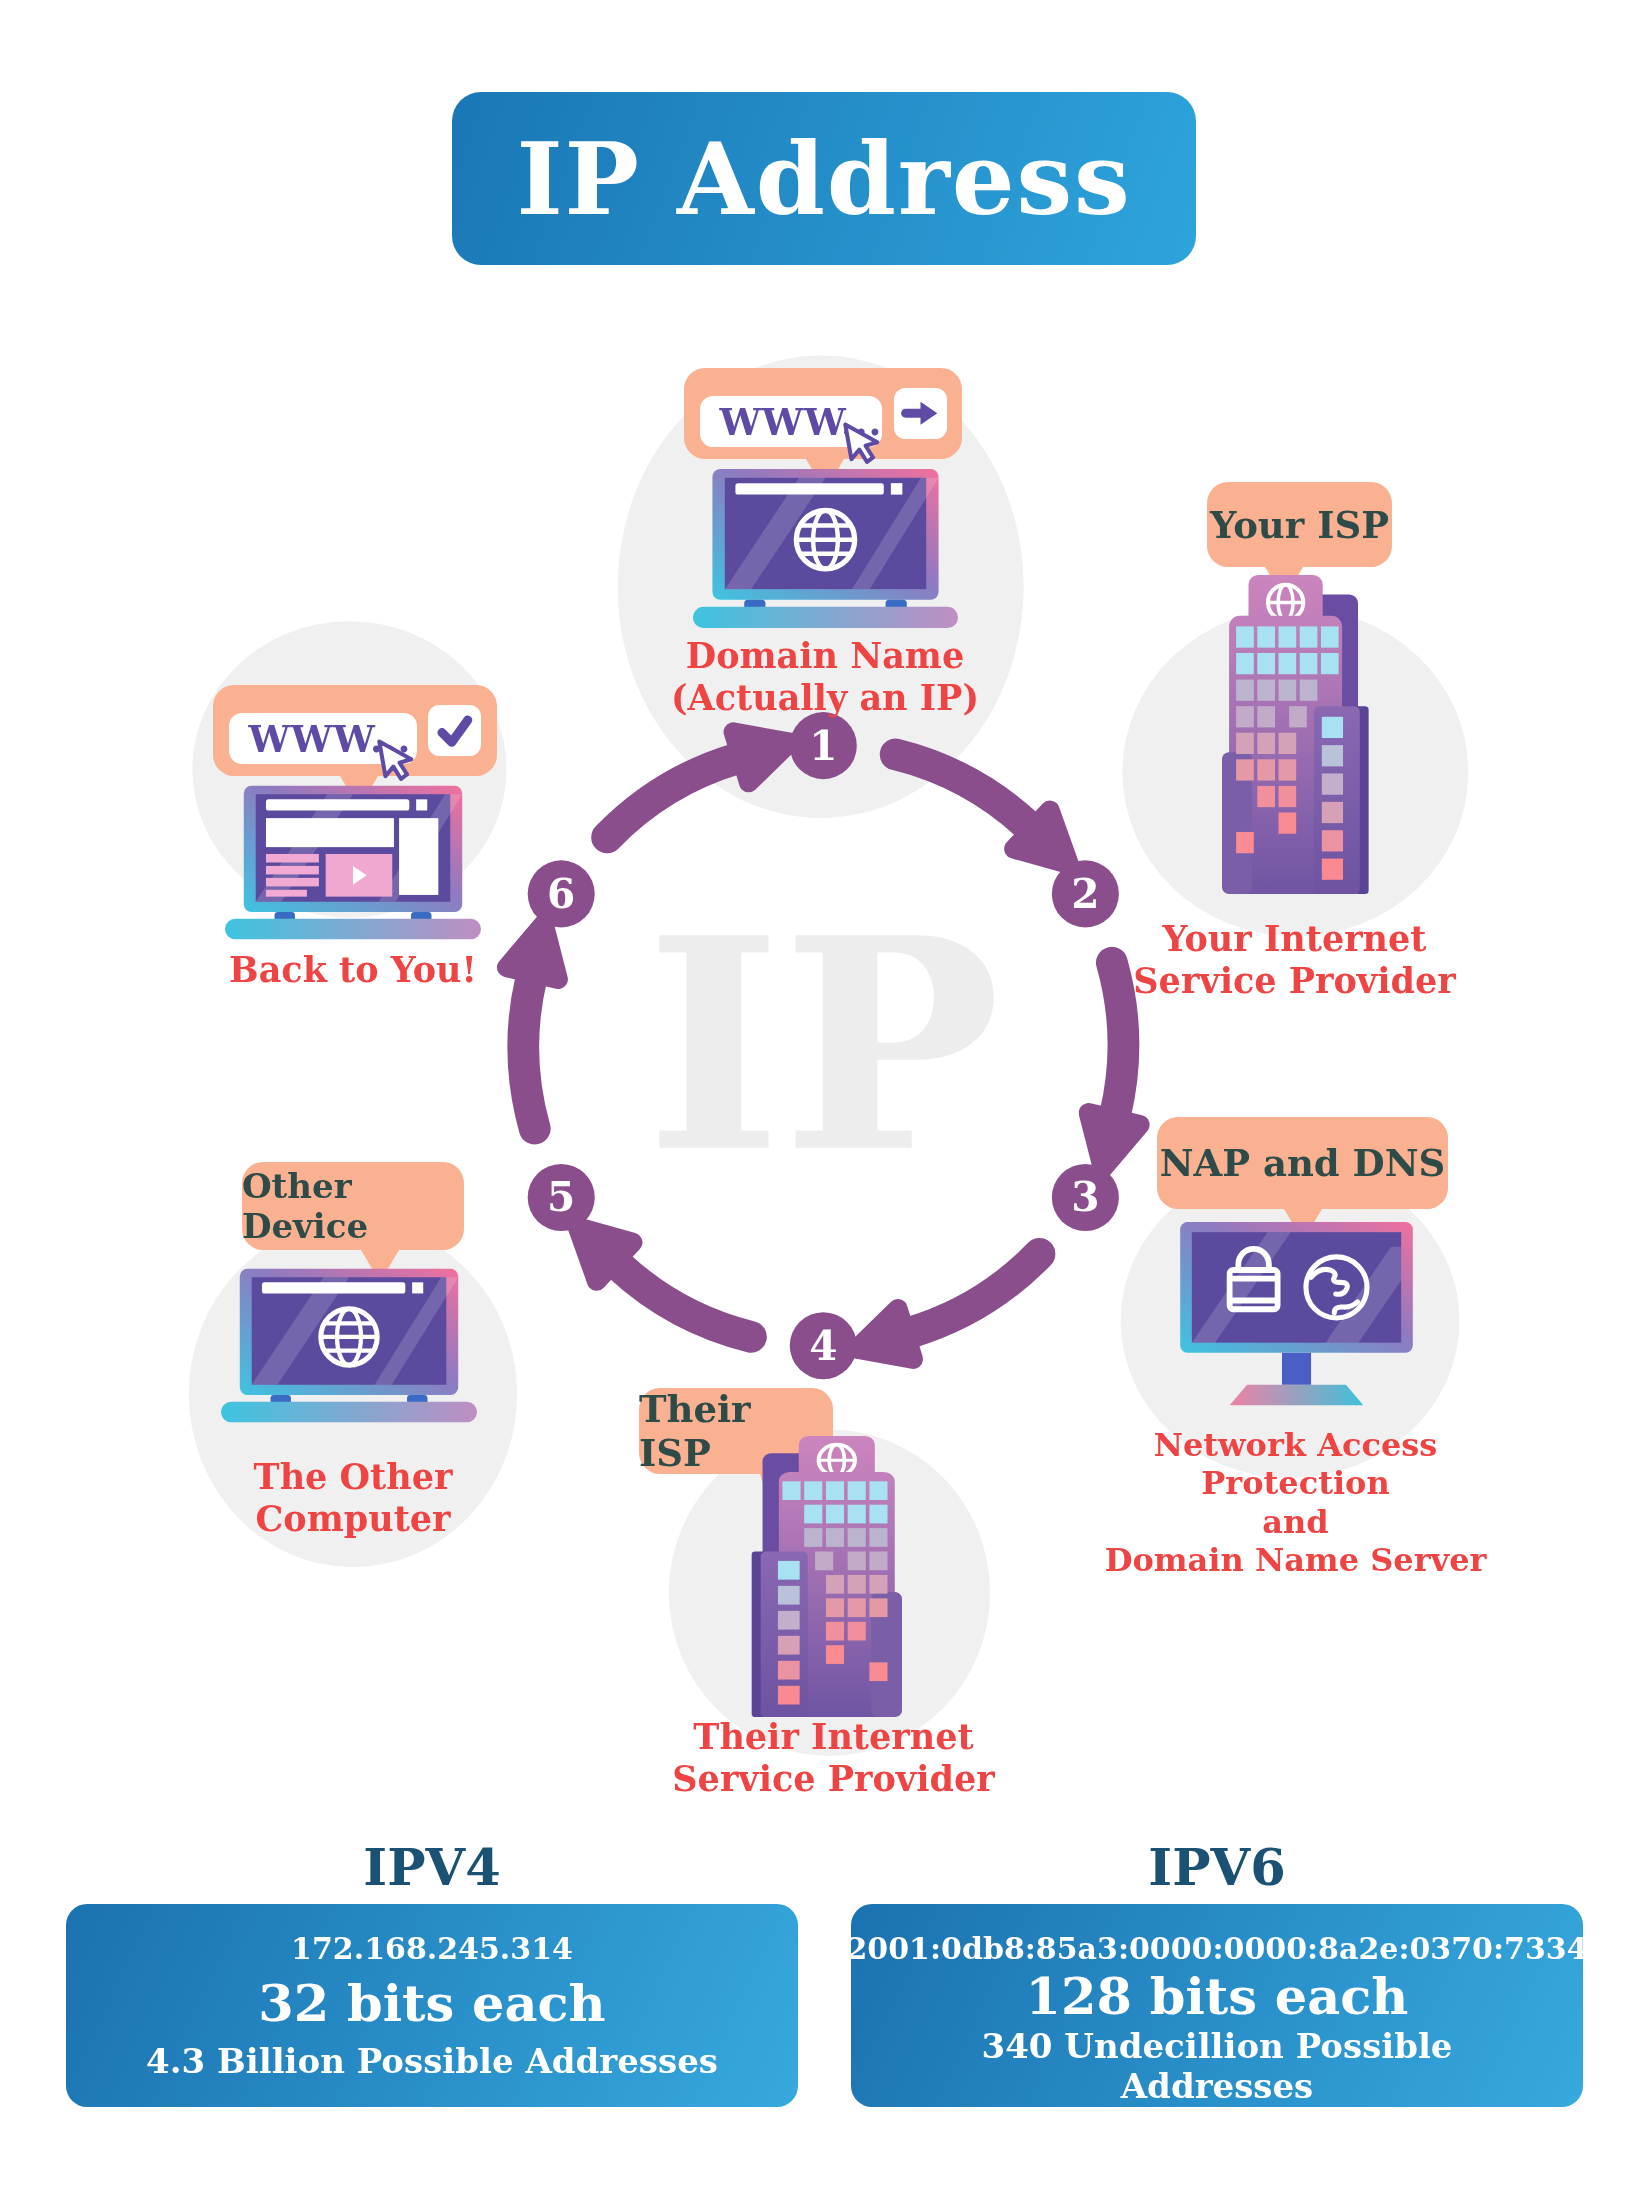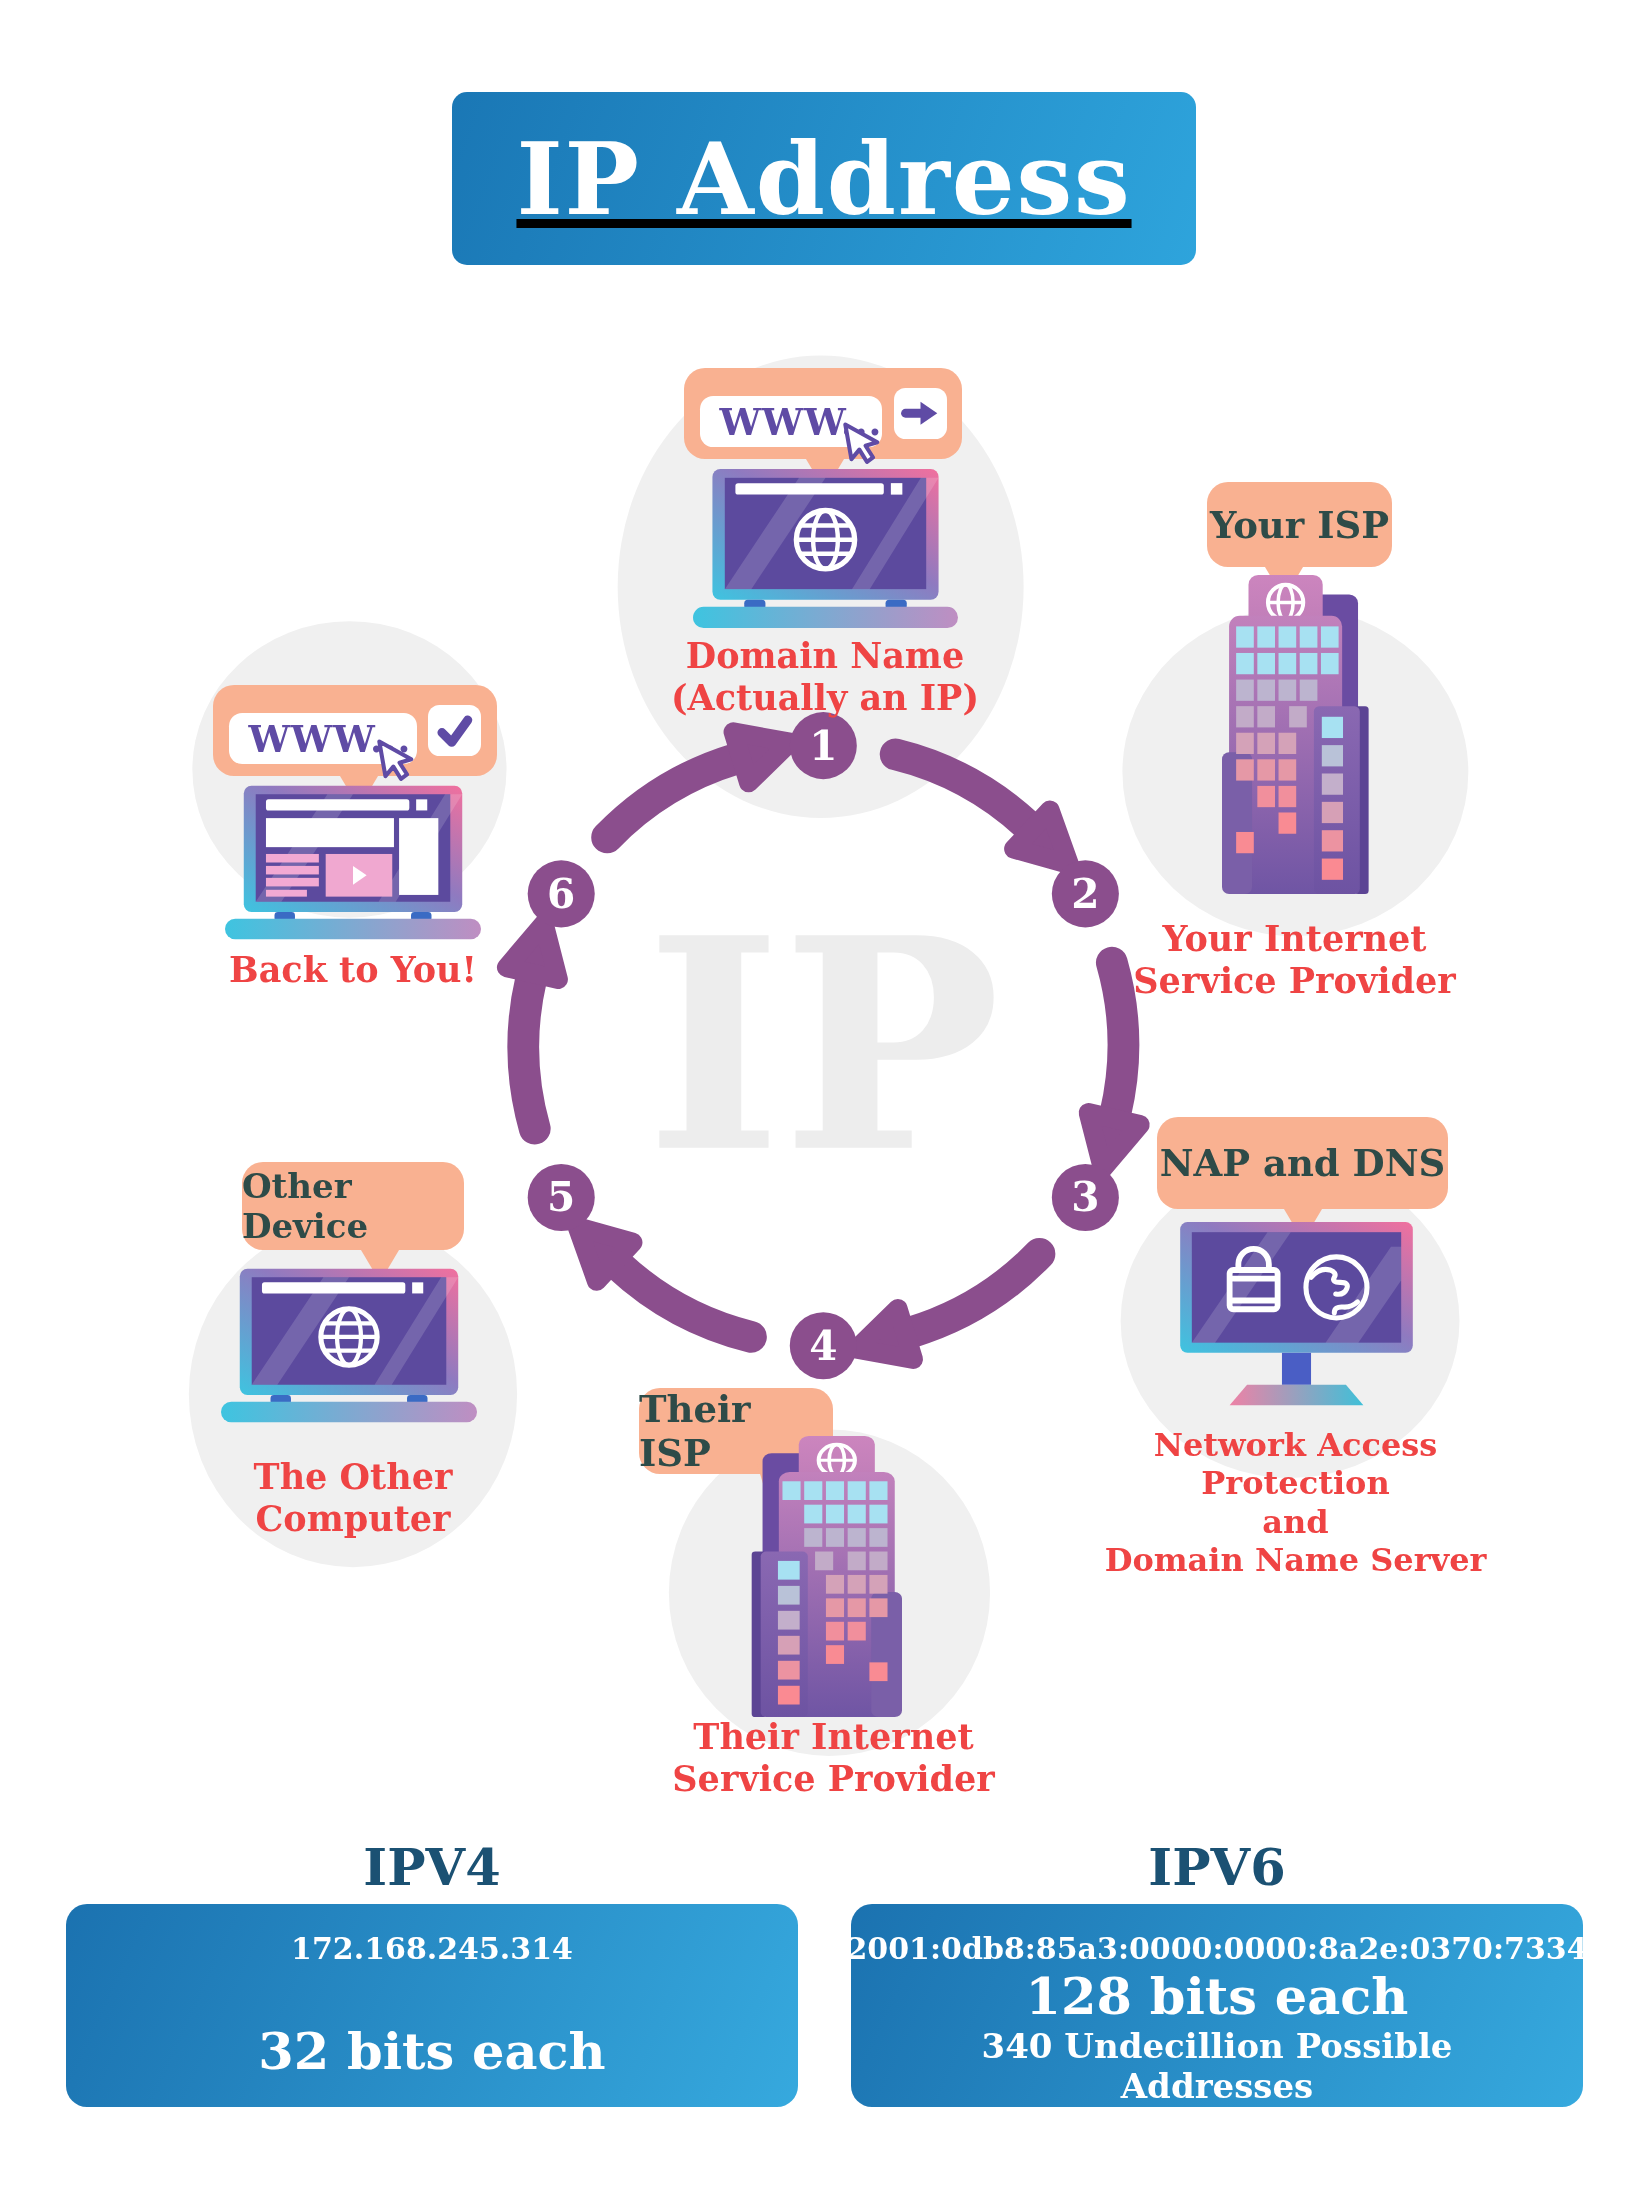--- a/index.html
+++ b/index.html
@@ -4,21 +4,21 @@
 <style>
   html,body{margin:0;padding:0;background:#ffffff;}
   .poster{
     position:relative;width:1651px;height:2206px;background:#ffffff;overflow:hidden;
     font-family:"DejaVu Serif", serif;
   }
   
   .title-banner{
     position:absolute;left:452px;top:92px;width:744px;height:173px;
     background:linear-gradient(110deg,#1a77b5 0%,#2ea4dc 100%);
-    border-radius:15px;display:flex;align-items:center;justify-content:center;text-decoration:underline;
+    border-radius:29px;display:flex;align-items:center;justify-content:center;
   }
   .title-banner h1{
     margin:0;color:#ffffff;font-size:99px;font-weight:bold;letter-spacing:1.8px;
   }
   
   .bg-svg{position:absolute;left:0;top:0;}
   
   .bubble{
     position:absolute;background:#f9b191;border-radius:21px;
     display:flex;align-items:center;justify-content:center;
@@ -485,20 +485,21 @@
 
     <div class="caption" style="left:212px;top:949px;width:282px;">
       <div>Back to You!</div>
     </div>
   </section>
 
   <h2 class="ip-heading" style="left:66px;top:1837px;">IPV4</h2>
   <div class="ip-box" style="left:66px;top:1904px;">
     <div class="ip-line-example">172.168.245.314</div>
     <div class="ip-line-bits">32 bits each</div>
+    <div class="ip-line-possible">4.3 Billion Possible Addresses</div>
   </div>
 
   <h2 class="ip-heading" style="left:851px;top:1837px;">IPV6</h2>
   <div class="ip-box" style="left:851px;top:1904px;align-items:center;">
     <div class="ip-line-example">2001:0db8:85a3:0000:0000:8a2e:0370:7334</div>
     <div class="ip-line-bits">128 bits each</div>
     <div class="ip-line-possible">340 Undecillion Possible Addresses</div>
   </div>
 
 </div>

